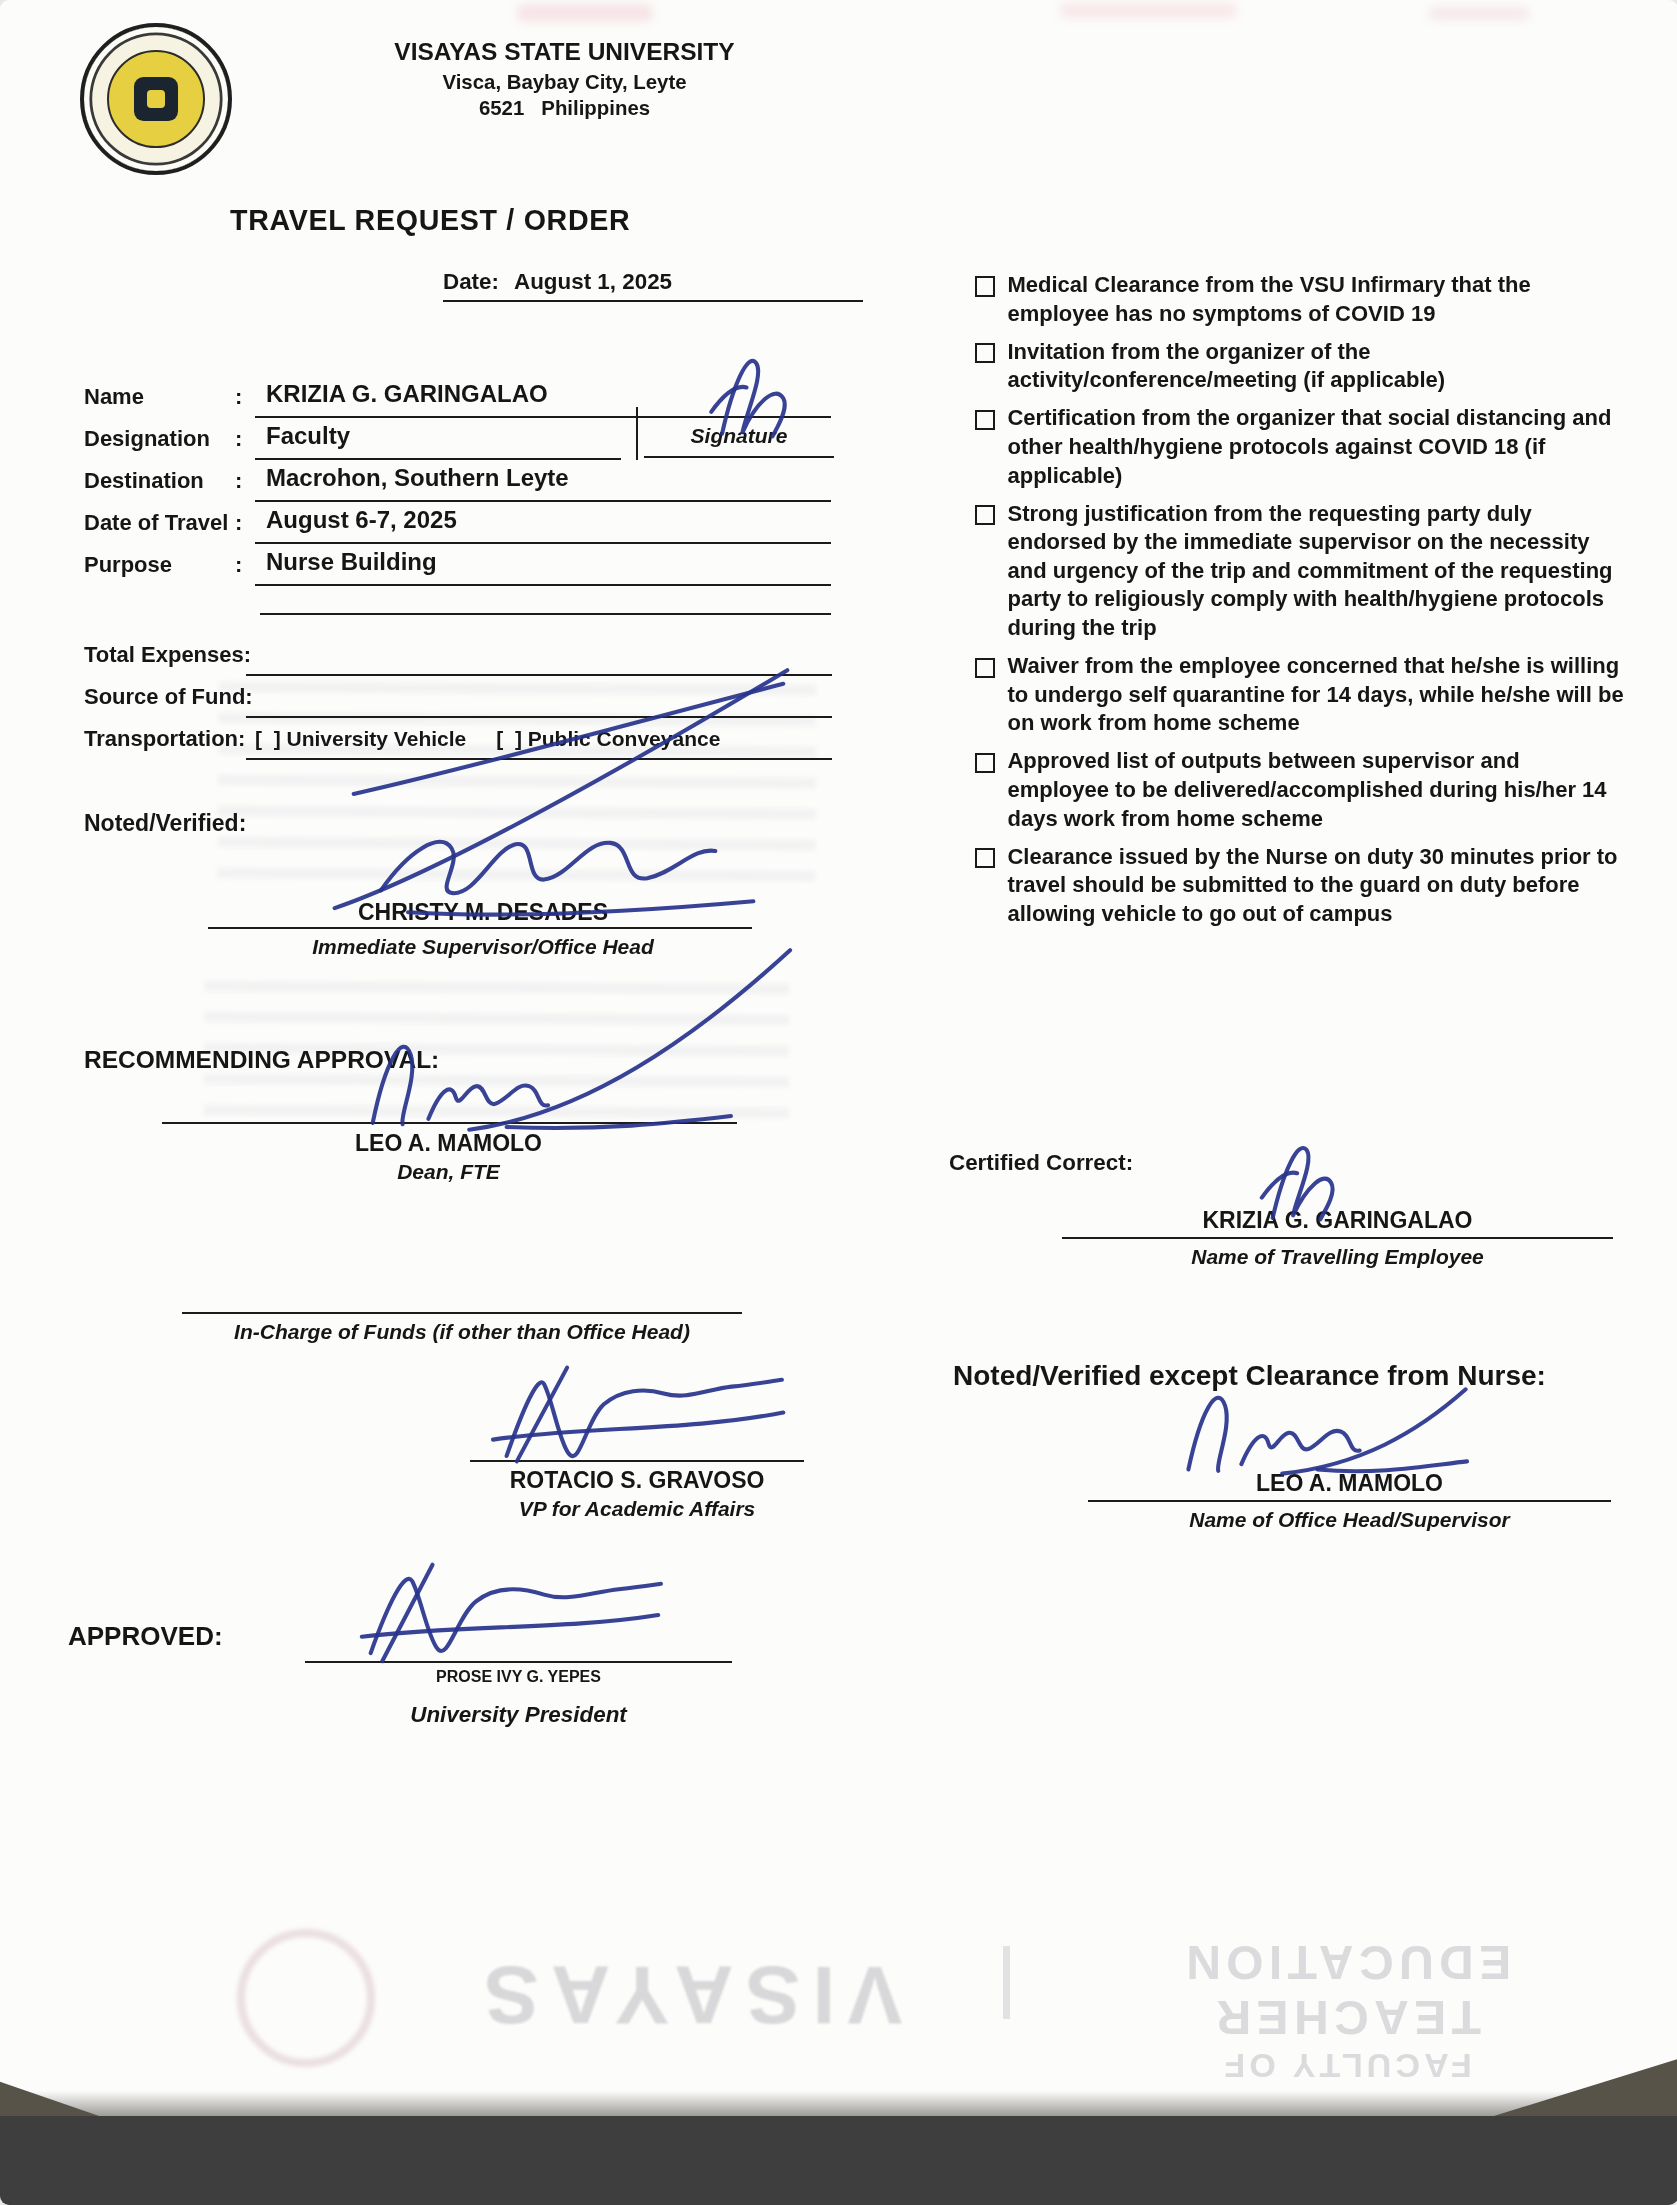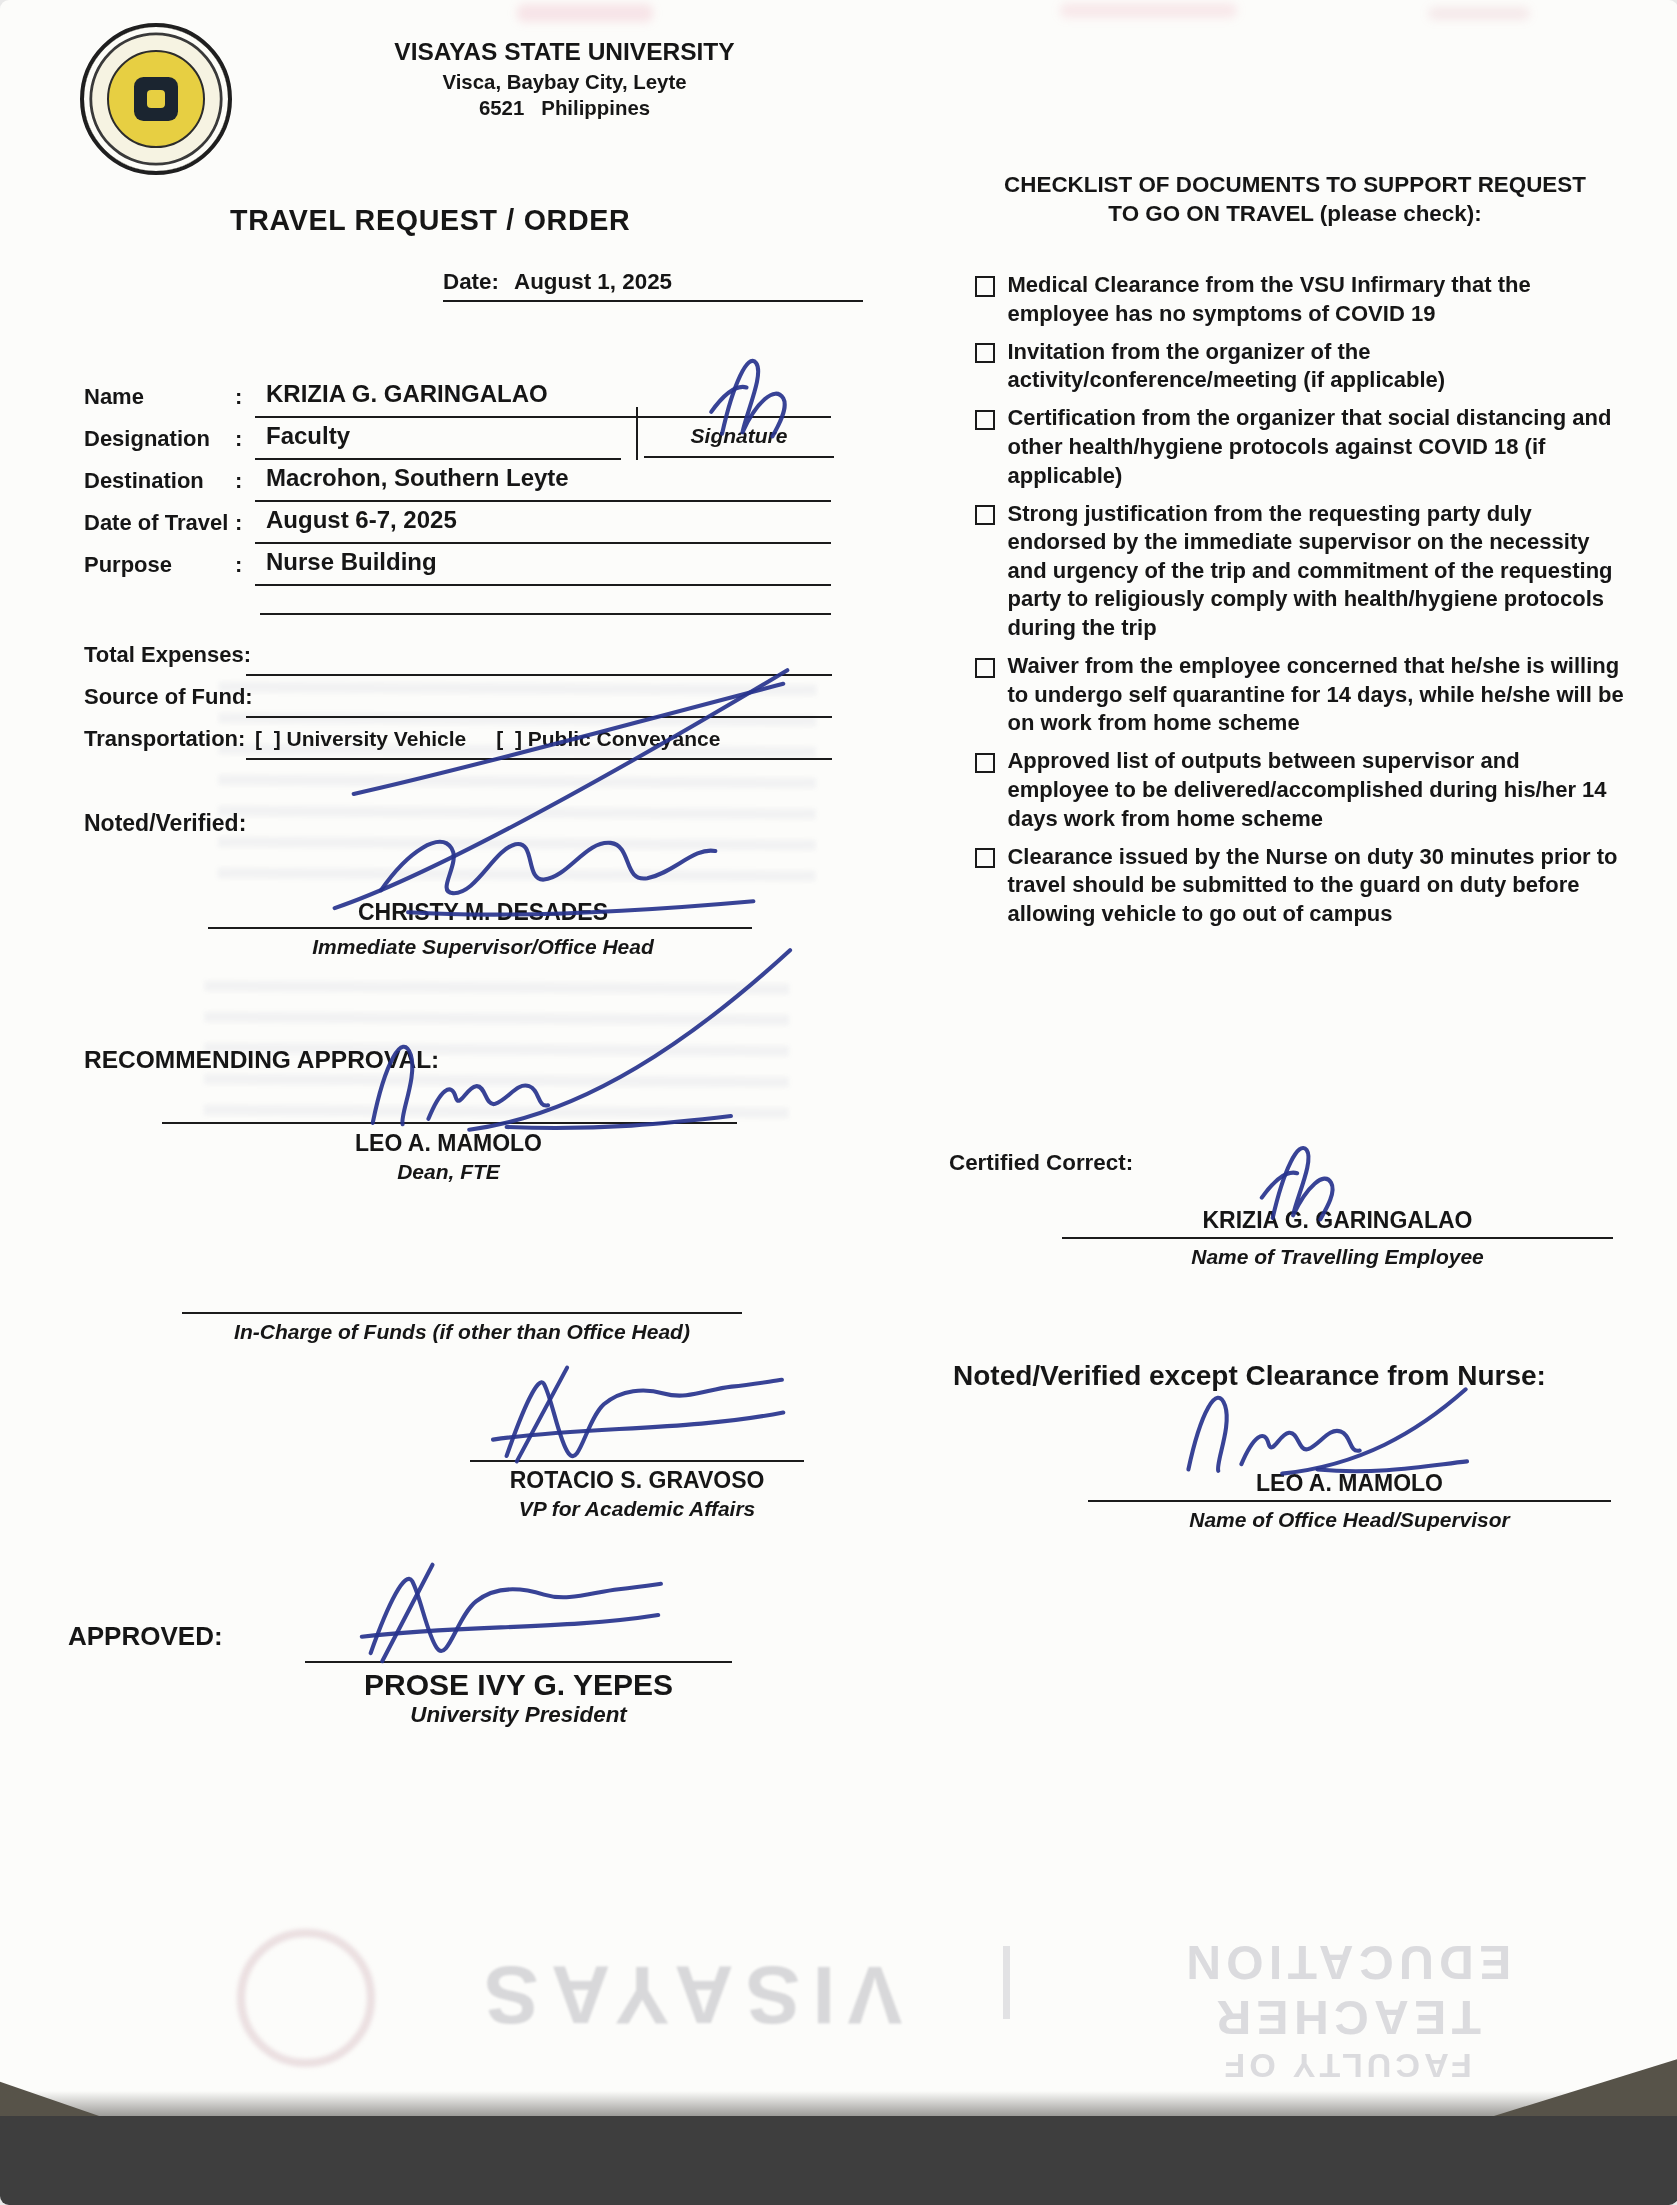--- a/index.html
+++ b/index.html
@@ -60,21 +60,21 @@
 
   .funds-rule{left:182px;top:1312px;width:560px;}
   .funds-text{left:163px;top:1320px;width:598px;text-align:center;font-size:21px;font-weight:700;font-style:italic;}
 
   .vp-rule{left:470px;top:1460px;width:334px;}
   .vp-name{left:470px;top:1467px;width:334px;text-align:center;font-size:23px;font-weight:700;}
   .vp-title{left:470px;top:1497px;width:334px;text-align:center;font-size:21px;font-weight:700;font-style:italic;}
 
   .app-label{left:68px;top:1621px;font-size:26px;font-weight:700;}
   .pres-rule{left:305px;top:1661px;width:427px;}
-  .pres-name{left:305px;top:1668px;width:427px;text-align:center;font-size:30px;font-weight:700;}
+  .pres-name{left:305px;top:1668px;width:427px;text-align:center;font-size:16px;font-weight:700;}
   .pres-title{left:305px;top:1702px;width:427px;text-align:center;font-size:22.4px;font-weight:700;font-style:italic;}
 
   
   .chk-title{left:960px;top:171px;width:670px;text-align:center;font-size:22.4px;font-weight:700;line-height:28.6px;}
   .chk-list{left:975px;top:271px;width:650px;display:flex;flex-direction:column;gap:9.5px;}
   .chk-item{display:flex;}
   .cb{width:16.3px;height:16.3px;border:2px solid #1a1a1a;margin:5.4px 12.2px 0 0;flex-shrink:0;}
   .chk-text{font-size:22px;font-weight:700;line-height:28.6px;}
 
   .cert-label{left:949px;top:1134px;font-size:22.4px;font-weight:700;margin-top:16px;}
@@ -212,24 +212,20 @@
 
   <div class="rule vp-rule"></div>
   <div class="abs vp-name">ROTACIO S. GRAVOSO</div>
   <div class="abs vp-title">VP for Academic Affairs</div>
 
   <div class="abs app-label">APPROVED:</div>
   <div class="rule pres-rule"></div>
   <div class="abs pres-name">PROSE IVY G. YEPES</div>
   <div class="abs pres-title">University President</div>
 
-  <div class="abs chk-title">
-    <div>CHECKLIST OF DOCUMENTS TO SUPPORT REQUEST</div>
-    <div>TO GO ON TRAVEL (please check):</div>
-  </div>
 
   <div class="abs chk-list">
     <div class="chk-item">
       <span class="cb"></span>
       <span class="chk-text">Medical Clearance from the VSU Infirmary that the employee has no symptoms of COVID 19</span>
     </div>
     <div class="chk-item">
       <span class="cb"></span>
       <span class="chk-text">Invitation from the organizer of the activity/conference/meeting (if applicable)</span>
     </div>

